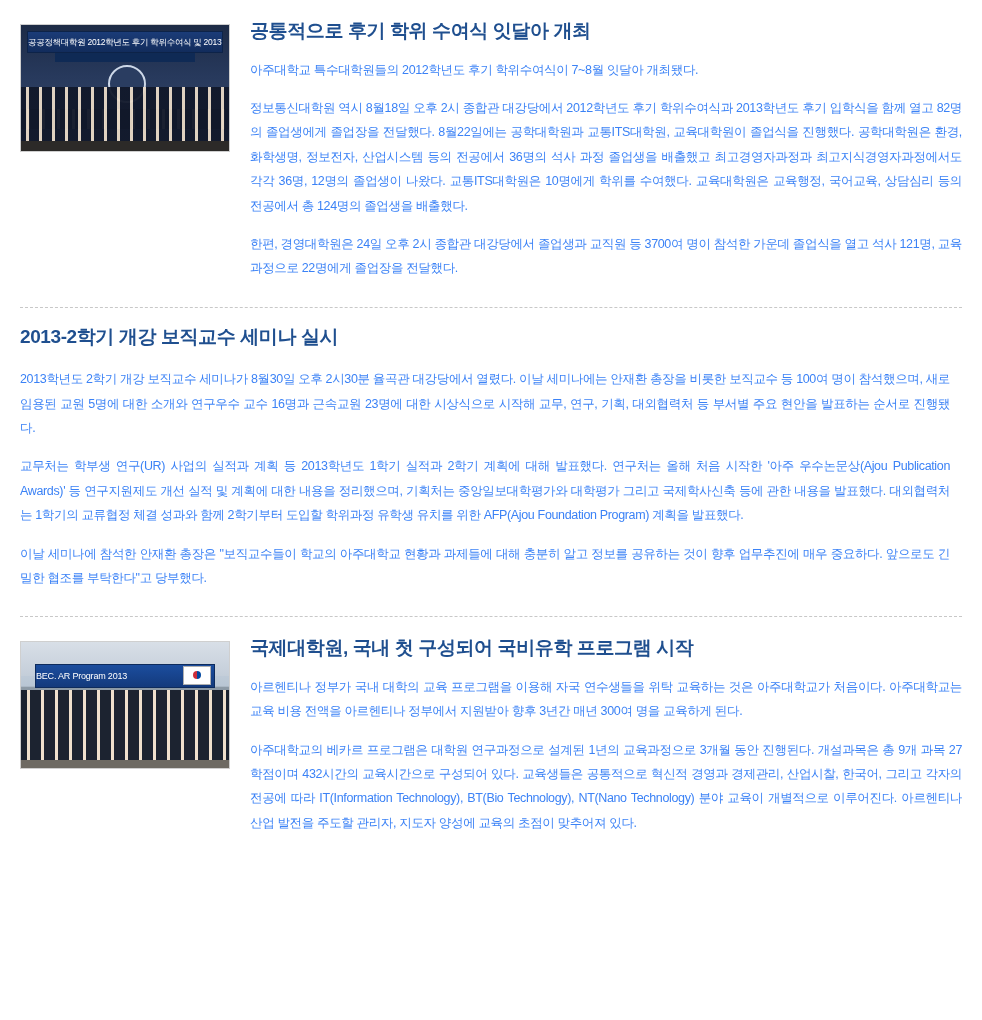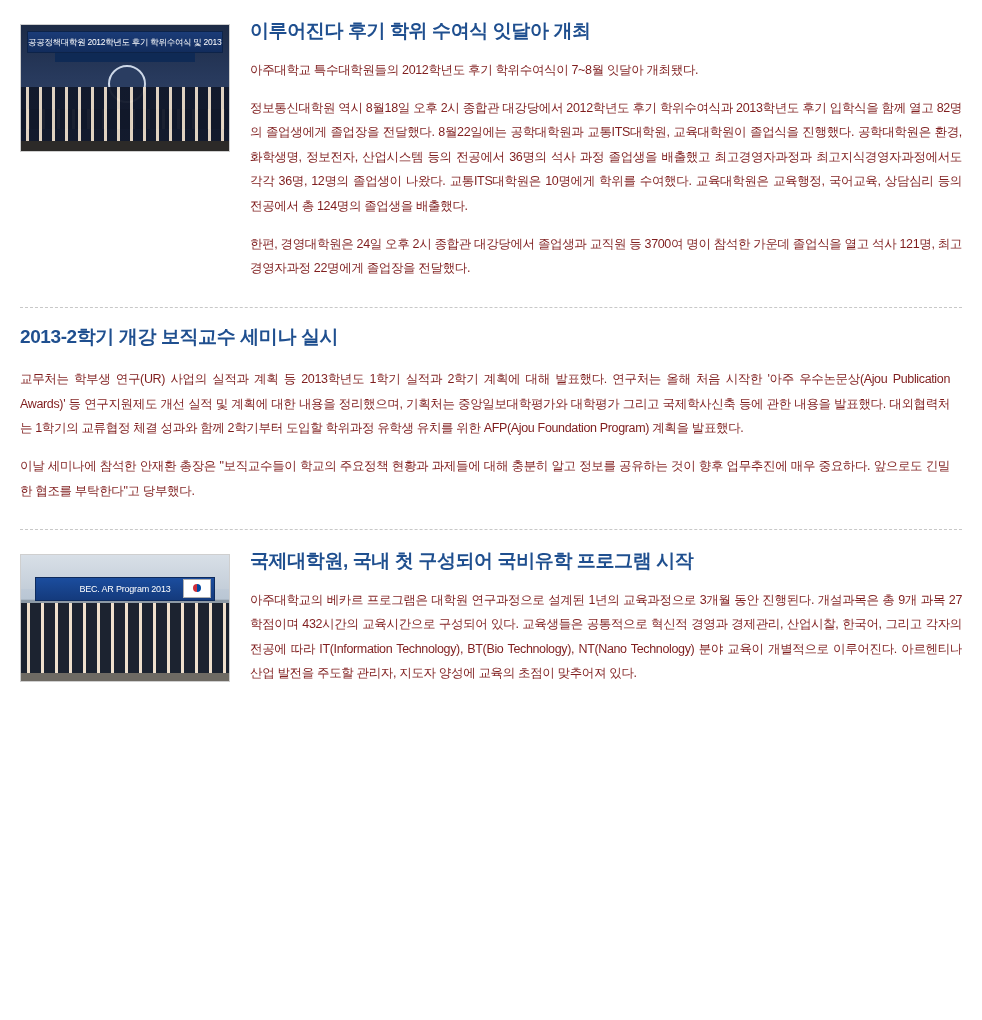--- a/index.html
+++ b/index.html
@@ -58,21 +58,21 @@
     color: #1f4f8f;
     margin: 0 0 14px 0;
     letter-spacing: -0.4px;
   }
   h2.headline.plain {
     margin-bottom: 18px;
   }
   p.para {
     font-size: 12.5px;
     line-height: 1.95;
-    color: #7f1d1d;
+    color: #3b82f6;
     margin: 0 0 14px 0;
     text-align: justify;
     letter-spacing: -0.35px;
   }
   p.para:last-child { margin-bottom: 0; }
 
   .divider {
     border: none;
     border-top: 1px dashed #c8c8c8;
     margin: 16px 20px 0 20px;
@@ -154,21 +154,21 @@
   }
   .photo2 .banner {
     position: absolute;
     top: 22px; left: 14px; right: 14px;
     height: 22px;
     background: linear-gradient(#1b4d9e, #143a7c);
     border: 1px solid #0e2b5c;
     color: #ffffff;
     font-size: 9px;
     line-height: 22px;
-    text-align: center;
+    text-align: left;
     letter-spacing: -0.2px;
     white-space: nowrap;
     overflow: hidden;
   }
   .photo2 .flag {
     position: absolute;
     top: 24px; right: 18px;
     width: 26px; height: 17px;
     background: #ffffff;
     border: 1px solid #b0b0b0;
@@ -219,48 +219,50 @@
       <div class="thumb photo1">
         <div class="banner">공공정책대학원 2012학년도 후기 학위수여식 및 2013학년도 후기 입학식</div>
         <div class="sub-banner"></div>
         <div class="seal"></div>
         <div class="crowd2"></div>
         <div class="crowd"></div>
         <div class="floor"></div>
       </div>
     </div>
     <div class="body-col">
-      <h2 class="headline">이루어진다 후기 학위 수여식 잇달아 개최</h2>
+      <h2 class="headline">공통적으로 후기 학위 수여식 잇달아 개최</h2>
       <p class="para">아주대학교 특수대학원들의 2012학년도 후기 학위수여식이 7~8월 잇달아 개최됐다.</p>
       <p class="para">정보통신대학원 역시 8월18일 오후 2시 종합관 대강당에서 2012학년도 후기 학위수여식과 2013학년도 후기 입학식을 함께 열고 82명의 졸업생에게 졸업장을 전달했다. 8월22일에는 공학대학원과 교통ITS대학원, 교육대학원이 졸업식을 진행했다. 공학대학원은 환경, 화학생명, 정보전자, 산업시스템 등의 전공에서 36명의 석사 과정 졸업생을 배출했고 최고경영자과정과 최고지식경영자과정에서도 각각 36명, 12명의 졸업생이 나왔다. 교통ITS대학원은 10명에게 학위를 수여했다. 교육대학원은 교육행정, 국어교육, 상담심리 등의 전공에서 총 124명의 졸업생을 배출했다.</p>
-      <p class="para">한편, 경영대학원은 24일 오후 2시 종합관 대강당에서 졸업생과 교직원 등 3700여 명이 참석한 가운데 졸업식을 열고 석사 121명, 최고경영자과정 22명에게 졸업장을 전달했다.</p>
+      <p class="para">한편, 경영대학원은 24일 오후 2시 종합관 대강당에서 졸업생과 교직원 등 3700여 명이 참석한 가운데 졸업식을 열고 석사 121명, 교육과정으로 22명에게 졸업장을 전달했다.</p>
     </div>
   </div>
 
   <hr class="divider">
 
   <div class="article no-thumb">
     <h2 class="headline plain">2013-2학기 개강 보직교수 세미나 실시</h2>
+    <p class="para">2013학년도 2학기 개강 보직교수 세미나가 8월30일 오후 2시30분 율곡관 대강당에서 열렸다. 이날 세미나에는 안재환 총장을 비롯한 보직교수 등 100여 명이 참석했으며, 새로 임용된 교원 5명에 대한 소개와 연구우수 교수 16명과 근속교원 23명에 대한 시상식으로 시작해 교무, 연구, 기획, 대외협력처 등 부서별 주요 현안을 발표하는 순서로 진행됐다.</p>
     <p class="para">교무처는 학부생 연구(UR) 사업의 실적과 계획 등 2013학년도 1학기 실적과 2학기 계획에 대해 발표했다. 연구처는 올해 처음 시작한 '아주 우수논문상(Ajou Publication Awards)' 등 연구지원제도 개선 실적 및 계획에 대한 내용을 정리했으며, 기획처는 중앙일보대학평가와 대학평가 그리고 국제학사신축 등에 관한 내용을 발표했다. 대외협력처는 1학기의 교류협정 체결 성과와 함께 2학기부터 도입할 학위과정 유학생 유치를 위한 AFP(Ajou Foundation Program) 계획을 발표했다.</p>
-    <p class="para">이날 세미나에 참석한 안재환 총장은 "보직교수들이 학교의 주요정책 현황과 과제들에 대해 충분히 알고 정보를 공유하는 것이 향후 업무추진에 매우 중요하다. 앞으로도 긴밀한 협조를 부탁한다"고 당부했다.</p>
+    <p class="para">이날 세미나에 참석한 안재환 총장은 "보직교수들이 학교의 아주대학교 현황과 과제들에 대해 충분히 알고 정보를 공유하는 것이 향후 업무추진에 매우 중요하다. 앞으로도 긴밀한 협조를 부탁한다"고 당부했다.</p>
   </div>
 
   <hr class="divider">
 
   <div class="article">
     <div class="thumb-col">
       <div class="thumb photo2">
         <div class="building"></div>
         <div class="banner">BEC. AR Program 2013</div>
         <div class="flag"></div>
         <div class="crowd-back"></div>
         <div class="crowd"></div>
         <div class="ground"></div>
       </div>
     </div>
     <div class="body-col">
       <h2 class="headline">국제대학원, 국내 첫 구성되어 국비유학 프로그램 시작</h2>
+      <p class="para">아르헨티나 정부가 국내 대학의 교육 프로그램을 이용해 자국 연수생들을 위탁 교육하는 것은 아주대학교가 처음이다. 아주대학교는 교육 비용 전액을 아르헨티나 정부에서 지원받아 향후 3년간 매년 300여 명을 교육하게 된다.</p>
       <p class="para">아주대학교의 베카르 프로그램은 대학원 연구과정으로 설계된 1년의 교육과정으로 3개월 동안 진행된다. 개설과목은 총 9개 과목 27학점이며 432시간의 교육시간으로 구성되어 있다. 교육생들은 공통적으로 혁신적 경영과 경제관리, 산업시찰, 한국어, 그리고 각자의 전공에 따라 IT(Information Technology), BT(Bio Technology), NT(Nano Technology) 분야 교육이 개별적으로 이루어진다. 아르헨티나 산업 발전을 주도할 관리자, 지도자 양성에 교육의 초점이 맞추어져 있다.</p>
 
     </div>
   </div>
 
 </div>
 
 </body></html>

